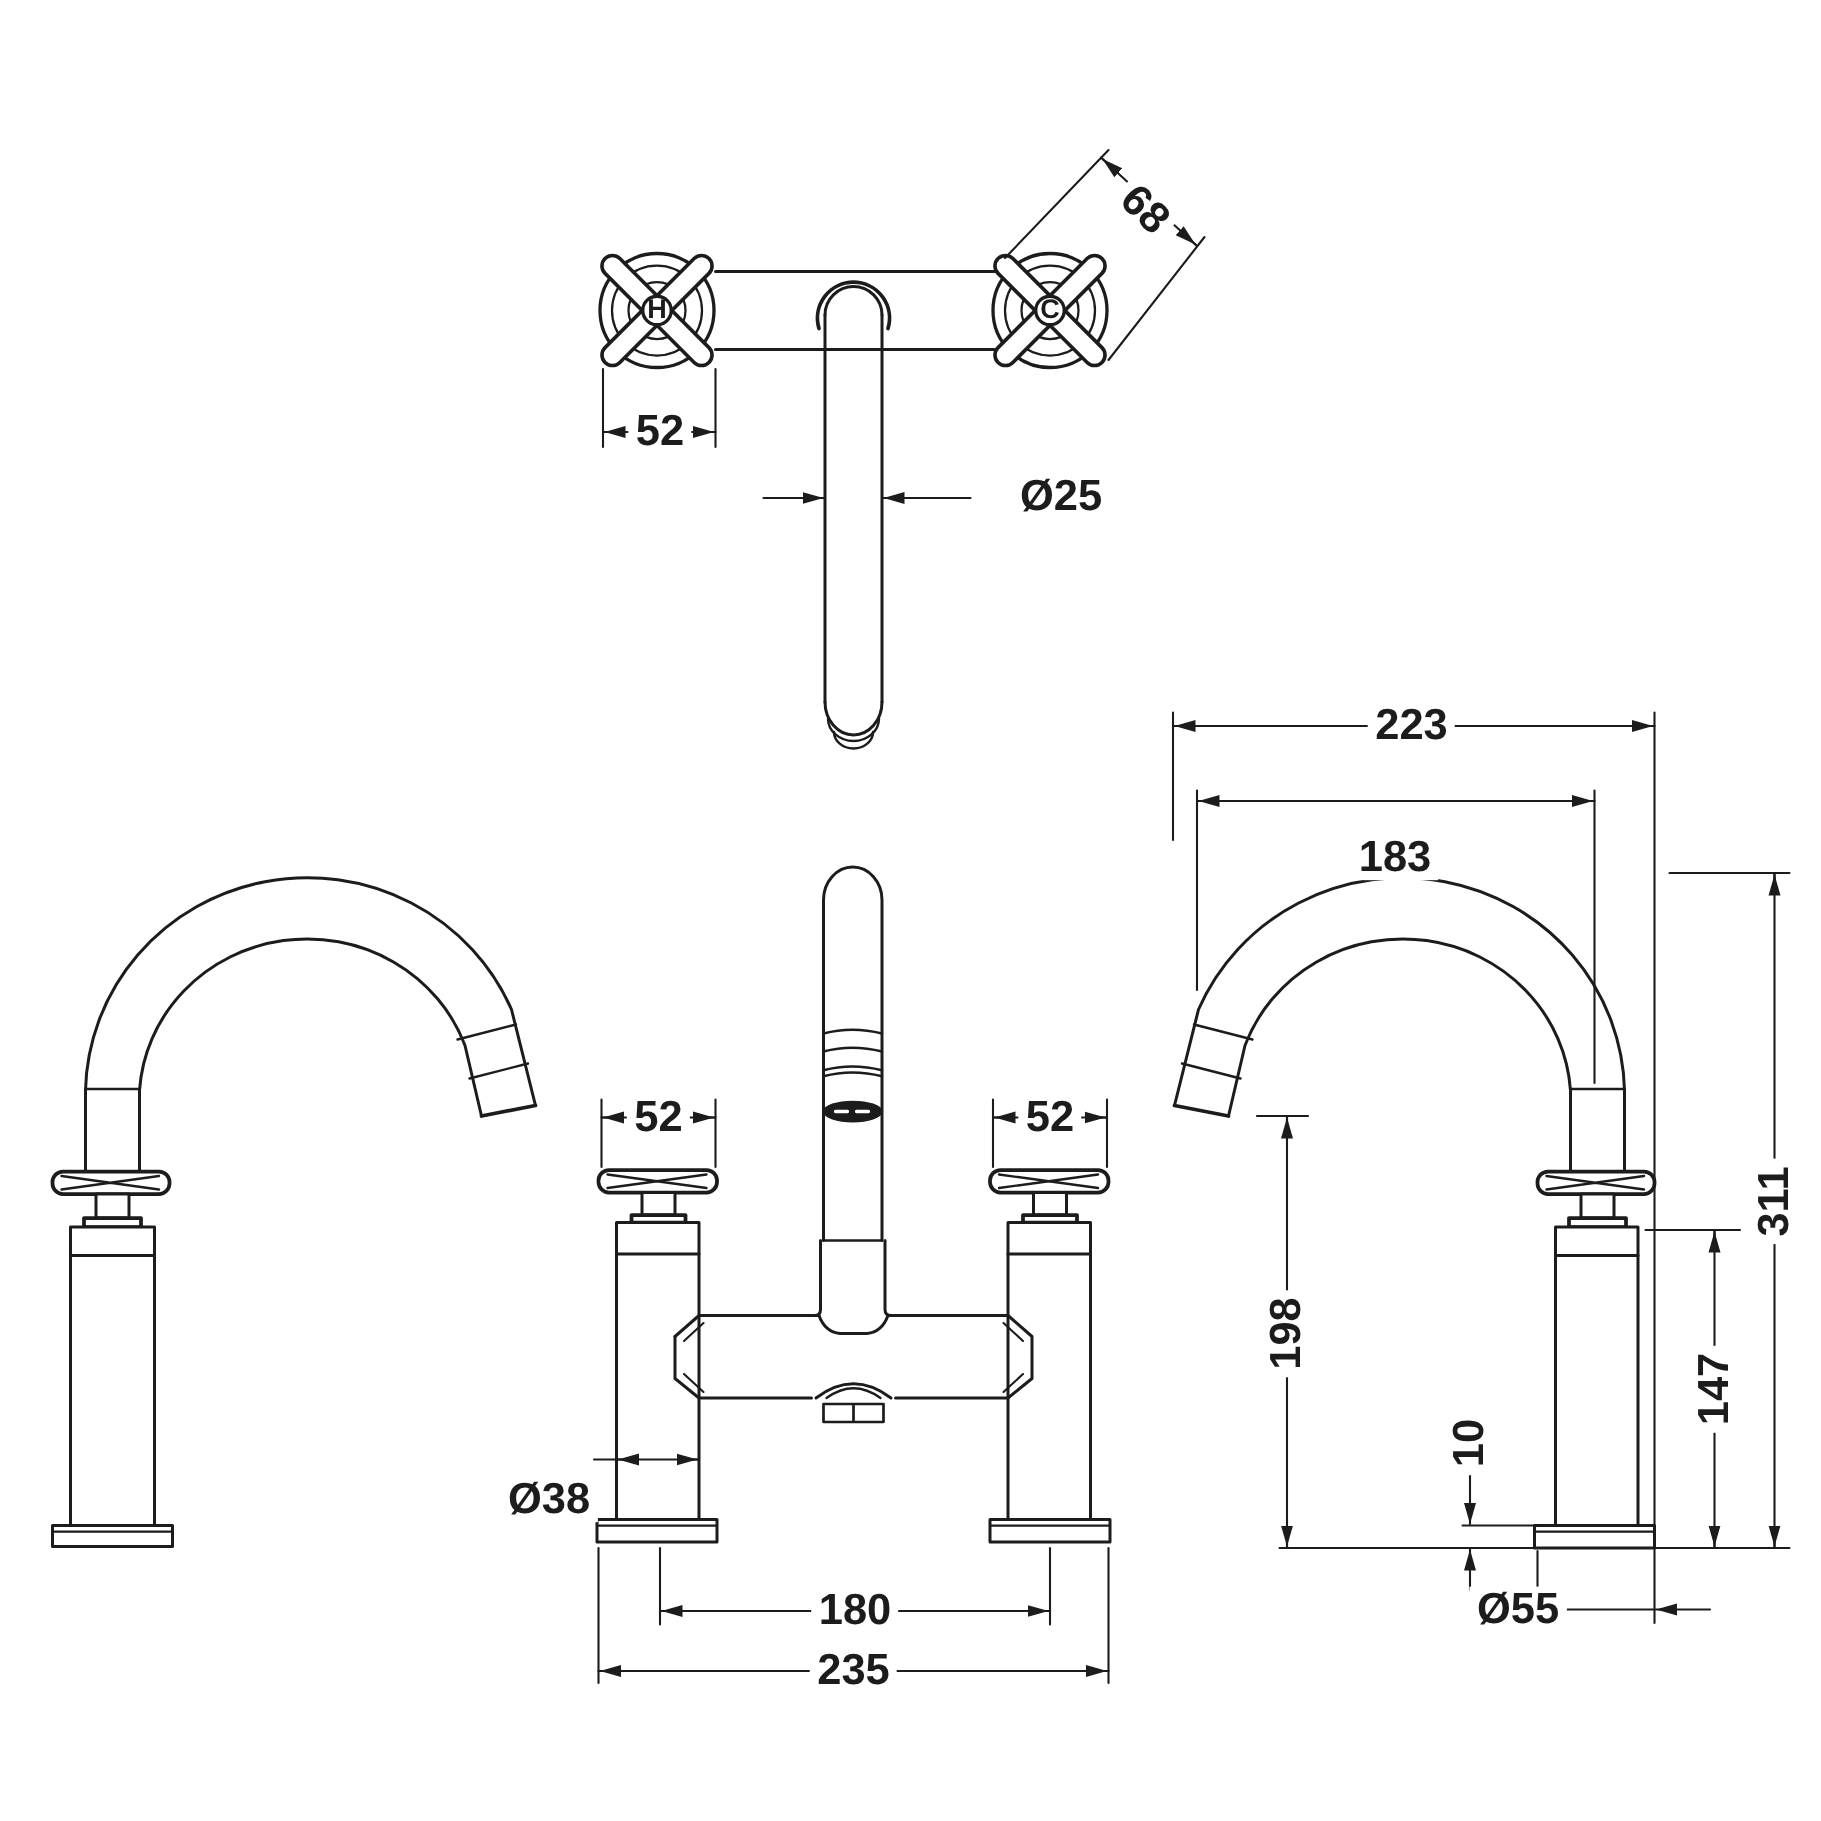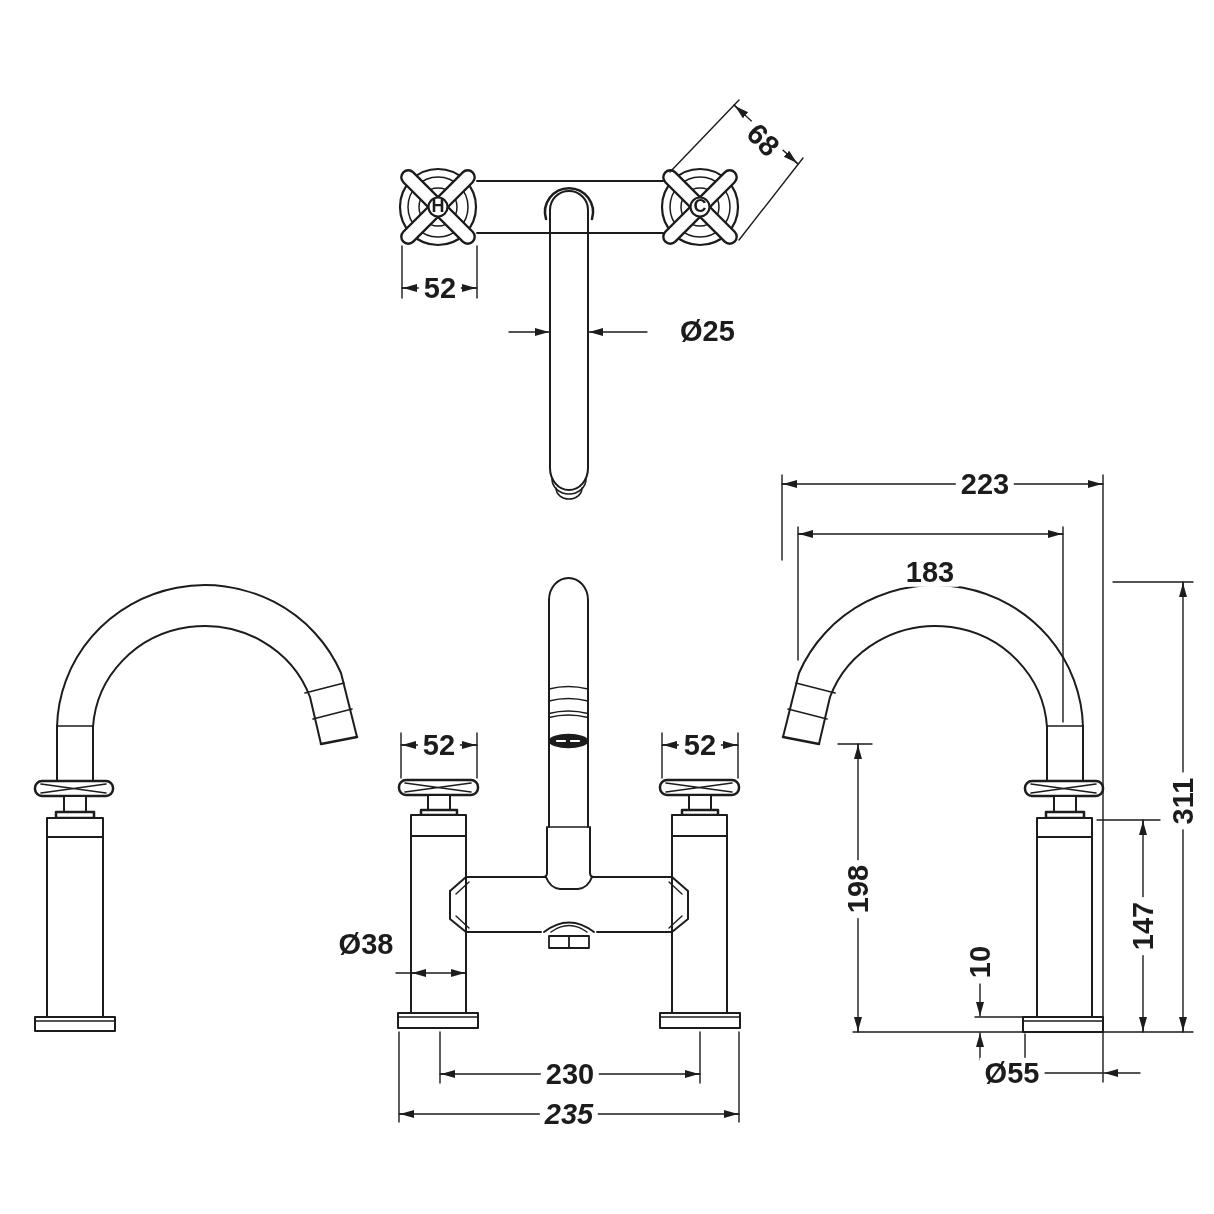--- a/index.html
+++ b/index.html
@@ -244,25 +244,25 @@
 
 <div class="dim rot45" style="left:763px;top:140px;">68</div>
 <div class="dim" style="left:440px;top:288px;">52</div>
 <div class="dim anchor-left" style="left:675px;top:331px;">Ø25</div>
 
 <div class="hub-letter" style="left:438px;top:207px;">H</div>
 <div class="hub-letter" style="left:700px;top:207px;">C</div>
 
 <div class="dim" style="left:439px;top:745px;">52</div>
 <div class="dim" style="left:700px;top:745px;">52</div>
-<div class="dim" style="left:366px;top:944px;">Ø38</div>
-<div class="dim" style="left:570px;top:1074px;">230</div>
-<div class="dim" style="left:569px;top:1114px;font-style:italic;">235</div>
-
-<div class="dim" style="left:985px;top:484px;text-align:center;">223</div>
+<div class="dim" style="left:366px;top:1000px;">Ø38</div>
+<div class="dim" style="left:570px;top:1074px;">180</div>
+<div class="dim" style="left:569px;top:1114px;">235</div>
+
+<div class="dim" style="left:941px;top:484px;text-align:center;">223</div>
 <div class="dim" style="left:930px;top:540px;margin-top:32px;">183</div>
 <div class="dim rot90" style="left:1183px;top:801px;">311</div>
 <div class="dim rot90" style="left:858px;top:889px;">198</div>
 <div class="dim rot90" style="left:1143px;top:926px;">147</div>
 <div class="dim rot90" style="left:980px;top:962px;">10</div>
 <div class="dim" style="left:1012px;top:1073px;">Ø55</div>
 
 </div>
 
 </body></html>

